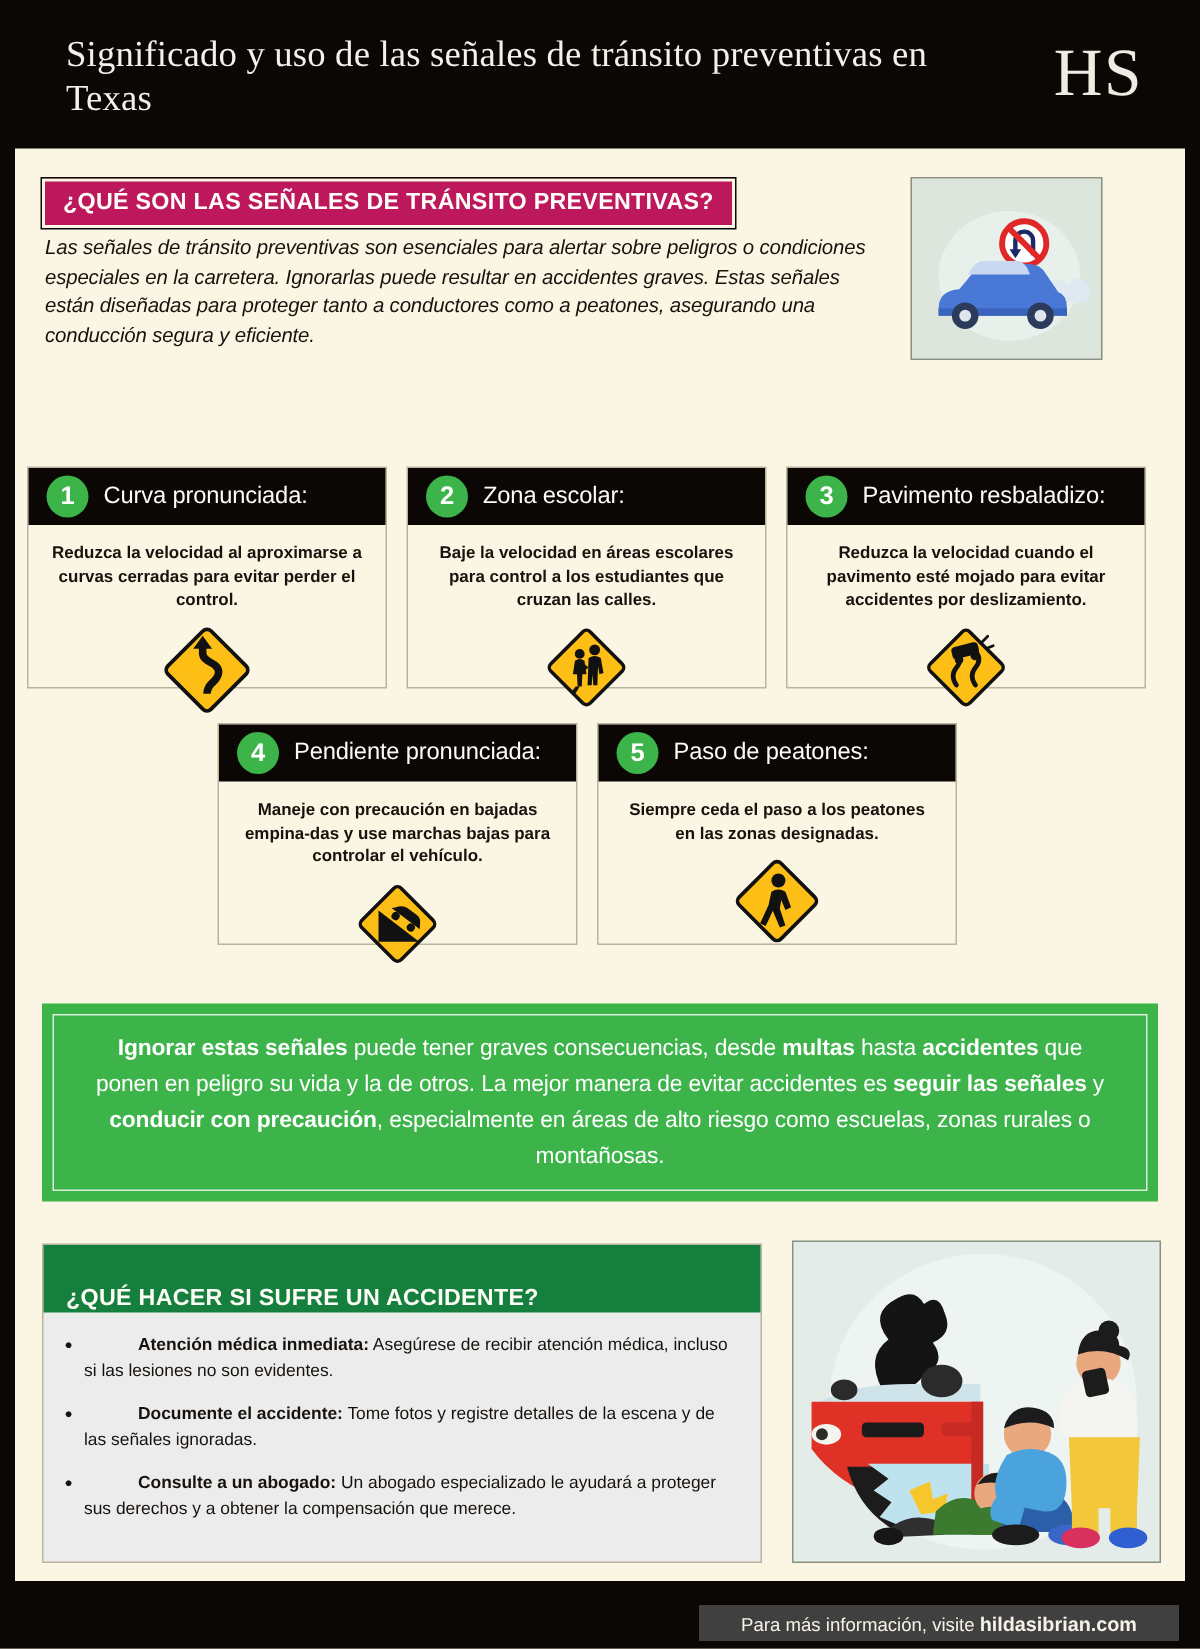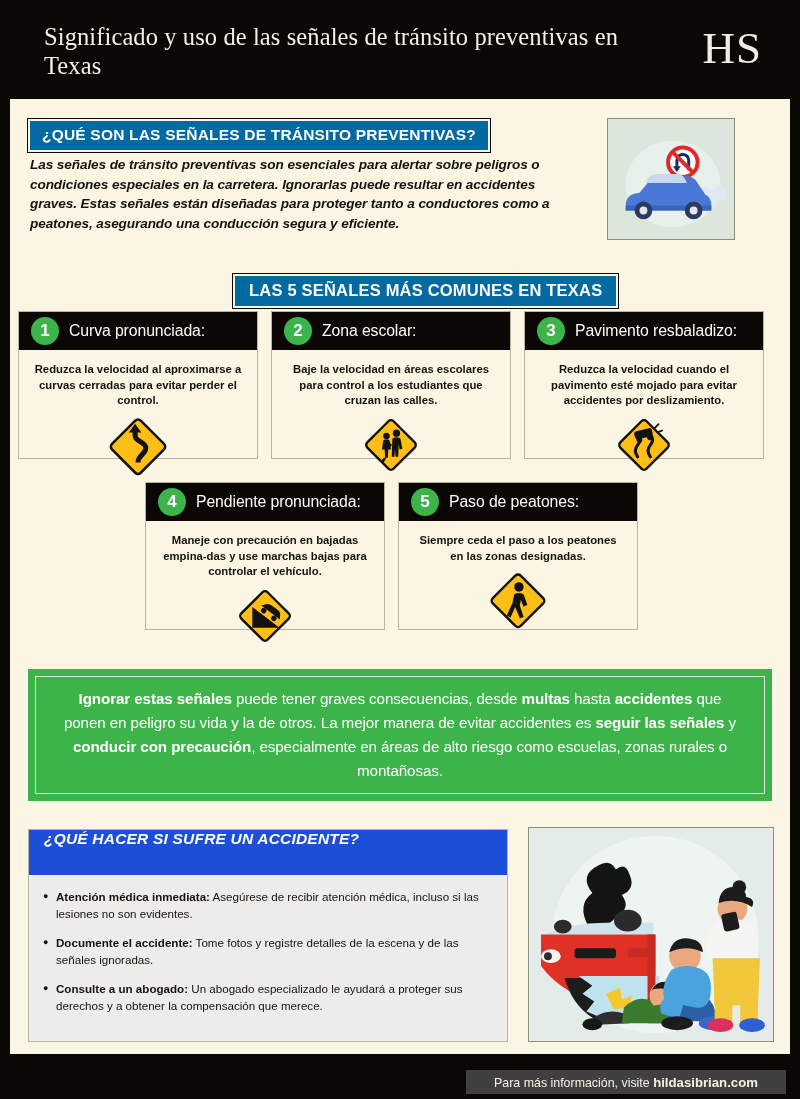--- a/index.html
+++ b/index.html
@@ -43,41 +43,41 @@
   
   .canvas {
     position: absolute; left: 10px; top: 99px;
     width: 780px; height: 955px;
     background: #fbf6e3;
   }
 
   
   .chip {
     display: inline-block;
-    background: #0369a1;
+    background: #be185d;
     color: #fdfcf7;
     font-size: 15.5px;
     font-weight: 600;
     letter-spacing: .2px;
     padding: 5px 12px 6px 12px;
     border: 2px solid #fbf6e3;
     outline: 1px solid #0a0705;
     white-space: nowrap;
   }
   .chip-wrap { position: absolute; }
 
   
   .intro-label { left: 18px; top: 20px; }
   .intro-text {
     position: absolute; left: 20px; top: 56px;
     width: 555px;
     color: #17120d;
     font-size: 13.6px;
     font-style: italic;
-    font-weight: bold;
+    font-weight: normal;
     line-height: 19.6px;
     letter-spacing: -.1px;
   }
 
   
   .illo-top {
     position: absolute; left: 597px; top: 19px;
     width: 128px; height: 122px;
     border: 1.5px solid #8a8f7e;
     background: #dfe7df;
@@ -153,43 +153,42 @@
   .callout-text b { font-weight: 700; }
 
   
   .acc-panel {
     position: absolute; left: 18px; top: 730px;
     width: 480px; height: 213px;
     border: 1px solid #b9b49f;
     background: #ececec;
   }
   .acc-head {
-    height: 45px; background: #1d4ed8;
-    display: flex; align-items: flex-start;
+    height: 45px; background: #15803d;
+    display: flex; align-items: flex-end;
     padding-left: 15px;
-    font-style: italic;
   }
   .acc-head-text {
     color: #fdfcf7; font-size: 15.5px; font-weight: 600; letter-spacing: .2px;
   }
   .acc-list { padding: 14px 16px 0 14px; }
   .acc-item {
     position: relative;
     padding-left: 13px;
     margin-bottom: 13px;
     color: #17120d;
     font-size: 11.6px;
     line-height: 16.5px;
   }
   .acc-item::before {
     content: "\25CF";
     position: absolute; left: 0; top: -1px;
     font-size: 9px;
   }
-  .acc-item b { font-weight: 700; }
+  .acc-item b { font-weight: 700; margin-left: 36px; }
 
   
   .illo-bottom {
     position: absolute; left: 518px; top: 728px;
     width: 246px; height: 215px;
     border: 1.5px solid #8a8f7e;
     background: #e6eeea;
     overflow: hidden;
   }
 
@@ -235,23 +234,20 @@
         <path d="M18 88 q0 -12 14 -13 l10 -12 q5 -5 13 -5 l24 0 q8 0 12 7 l8 12 q6 2 6 11 l0 5 -87 0 z" fill="#4a78d6"></path>
         <path d="M38 65 q4 -9 11 -9 l22 0 q6 0 9 9 z" fill="#c9d8f0"></path>
         <rect x="18" y="88" width="87" height="5" fill="#3a63bb"></rect>
         <circle cx="36" cy="93" r="9" fill="#2c3b5c"></circle>
           <circle cx="36" cy="93" r="4" fill="#dfe5ec"></circle>
         <circle cx="87" cy="93" r="9" fill="#2c3b5c"></circle>
           <circle cx="87" cy="93" r="4" fill="#dfe5ec"></circle>
       </svg>
     </div>
 
-    <div class="chip-wrap band-wrap">
-      <span class="chip band">LAS 5 SEÑALES MÁS COMUNES EN TEXAS</span>
-    </div>
 
     <div class="card" style="left:8px; top:212px; width:240px; height:148px;">
       <div class="card-head">
         <div class="badge">1</div>
         <div class="card-title">Curva pronunciada:</div>
       </div>
       <div class="card-body">Reduzca la velocidad al aproximarse a curvas cerradas para evitar perder el control.</div>
       <div class="sign-slot">
         <svg viewBox="0 0 64 64" width="62" height="62">
           <rect x="32" y="2" width="42" height="42" rx="4" transform="rotate(45 32 2)" fill="#fdbe16" stroke="#111111" stroke-width="2.6"></rect>

